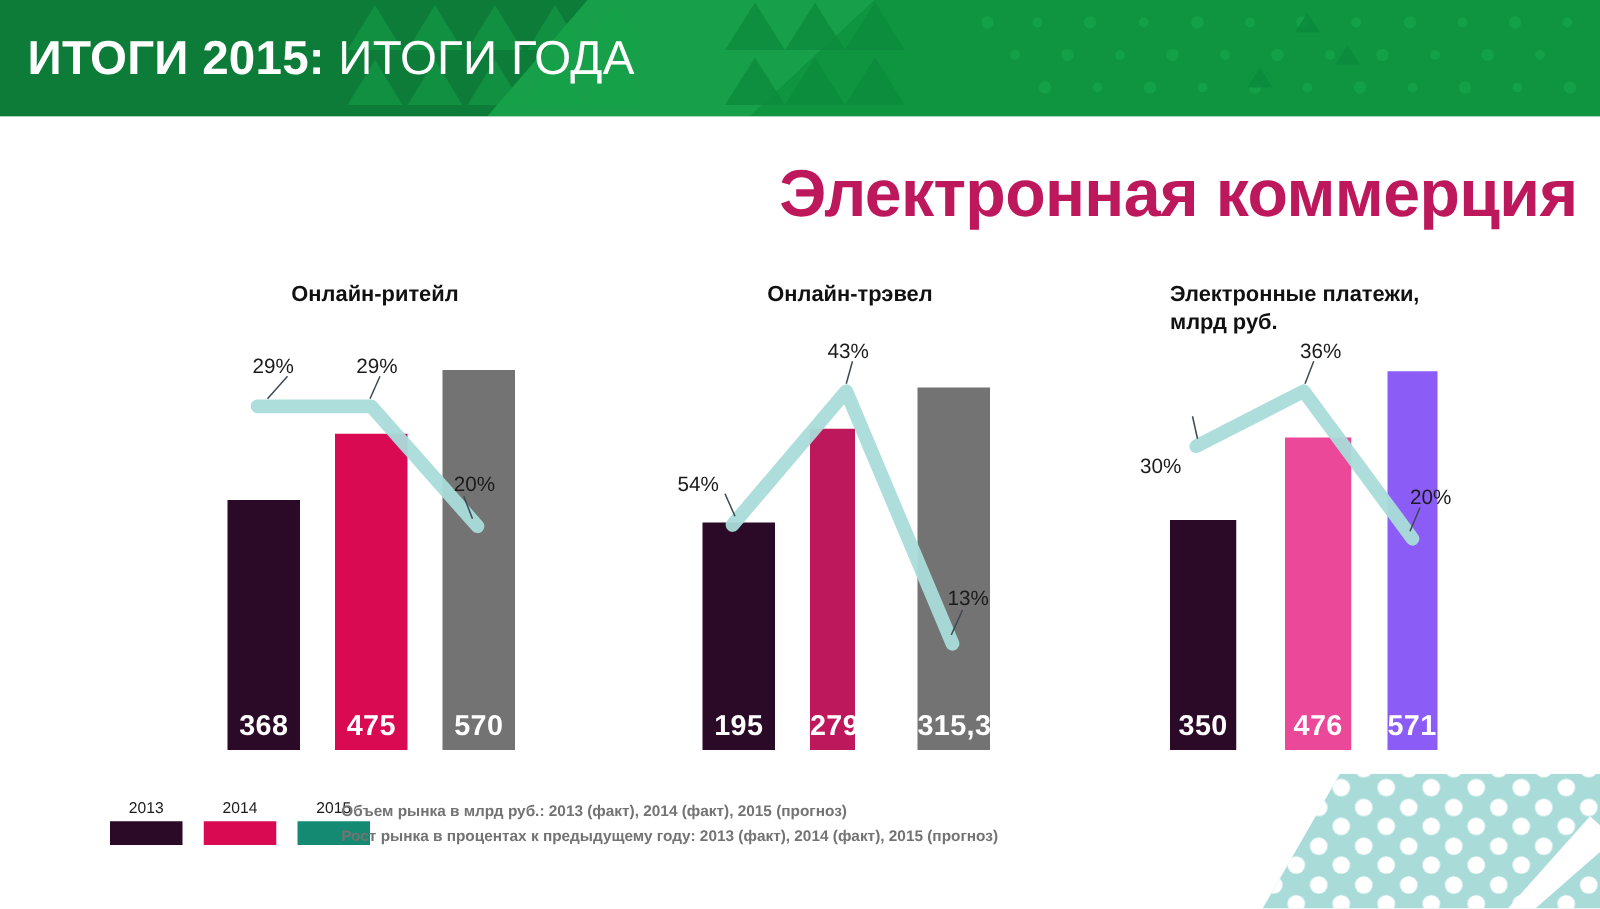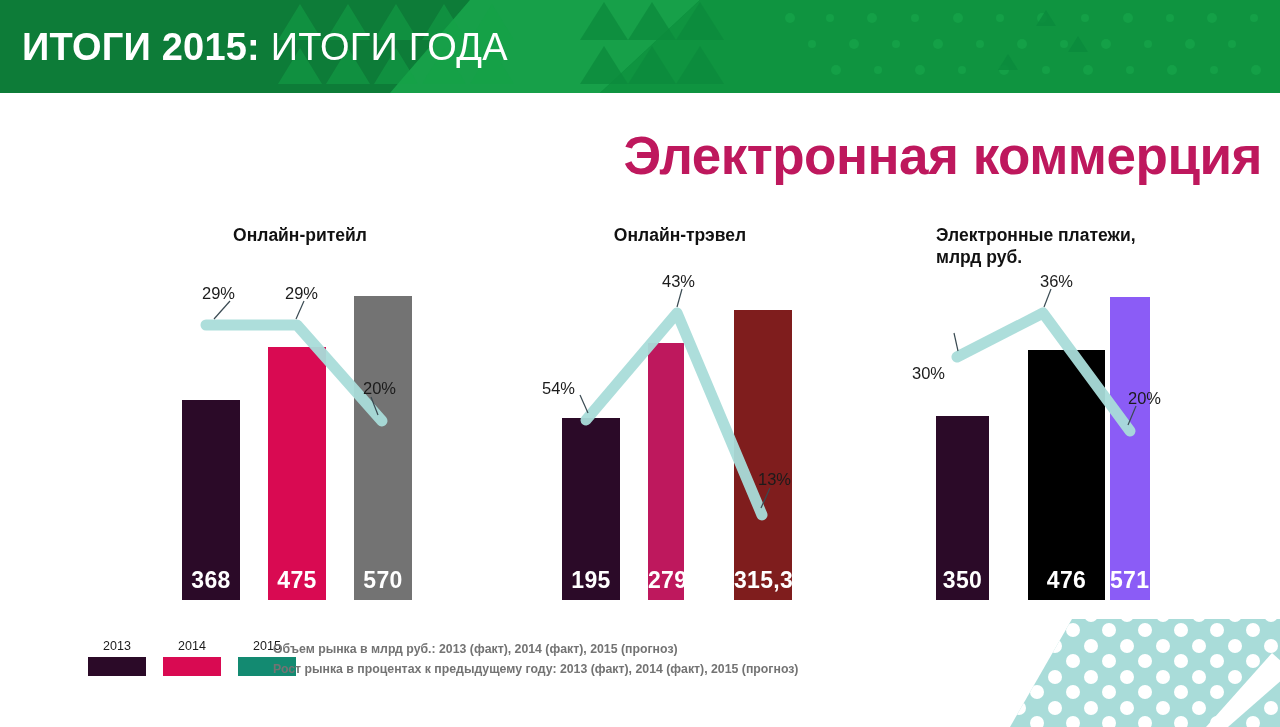--- a/index.html
+++ b/index.html
@@ -193,21 +193,21 @@
     <div class="chart-group" style="left:530px;width:300px;">
       <div class="chart-title">Онлайн-трэвел</div>
 
       <div class="plot">
         <div class="bar" style="left:32px;width:58px;height:182px;background:#2b0a28;">
           <div class="bar-value">195</div>
         </div>
         <div class="bar" style="left:118px;width:36px;height:257px;background:#be185d;">
           <div class="bar-value">279</div>
         </div>
-        <div class="bar" style="left:204px;width:58px;height:290px;background:#7f1d1d;">
+        <div class="bar" style="left:204px;width:58px;height:290px;background:#737373;">
           <div class="bar-value">315,3</div>
         </div>
 
         <svg class="svg-overlay" viewBox="0 0 300 390" preserveAspectRatio="none">
           <polyline points="56,195 147,88 232,290" fill="none" stroke="#a9dcd9" stroke-width="11" stroke-linecap="round" stroke-linejoin="round" opacity="0.95"></polyline>
           <line x1="58" y1="188" x2="50" y2="170" stroke="#3a4a52" stroke-width="1.2"></line>
           <line x1="147" y1="82" x2="152" y2="64" stroke="#3a4a52" stroke-width="1.2"></line>
           <line x1="231" y1="283" x2="240" y2="263" stroke="#3a4a52" stroke-width="1.2"></line>
         </svg>
 
@@ -220,21 +220,21 @@
     <div class="chart-group" style="left:900px;width:300px;">
       <div class="chart-title left" style="left:36px;width:260px;">
         <div>Электронные платежи,</div>
         <div>млрд руб.</div>
       </div>
 
       <div class="plot">
         <div class="bar" style="left:36px;width:53px;height:184px;background:#2b0a28;">
           <div class="bar-value">350</div>
         </div>
-        <div class="bar" style="left:128px;width:53px;height:250px;background:#000000;padding-left:24px;">
+        <div class="bar" style="left:128px;width:53px;height:250px;background:#ec4899;">
           <div class="bar-value">476</div>
         </div>
         <div class="bar" style="left:210px;width:40px;height:303px;background:#8b5cf6;">
           <div class="bar-value">571,2</div>
         </div>
 
         <svg class="svg-overlay" viewBox="0 0 300 390" preserveAspectRatio="none">
           <polyline points="57,132 143,88 230,206" fill="none" stroke="#a9dcd9" stroke-width="11" stroke-linecap="round" stroke-linejoin="round" opacity="0.95"></polyline>
           <line x1="58" y1="126" x2="54" y2="108" stroke="#3a4a52" stroke-width="1.2"></line>
           <line x1="144" y1="82" x2="151" y2="64" stroke="#3a4a52" stroke-width="1.2"></line>

